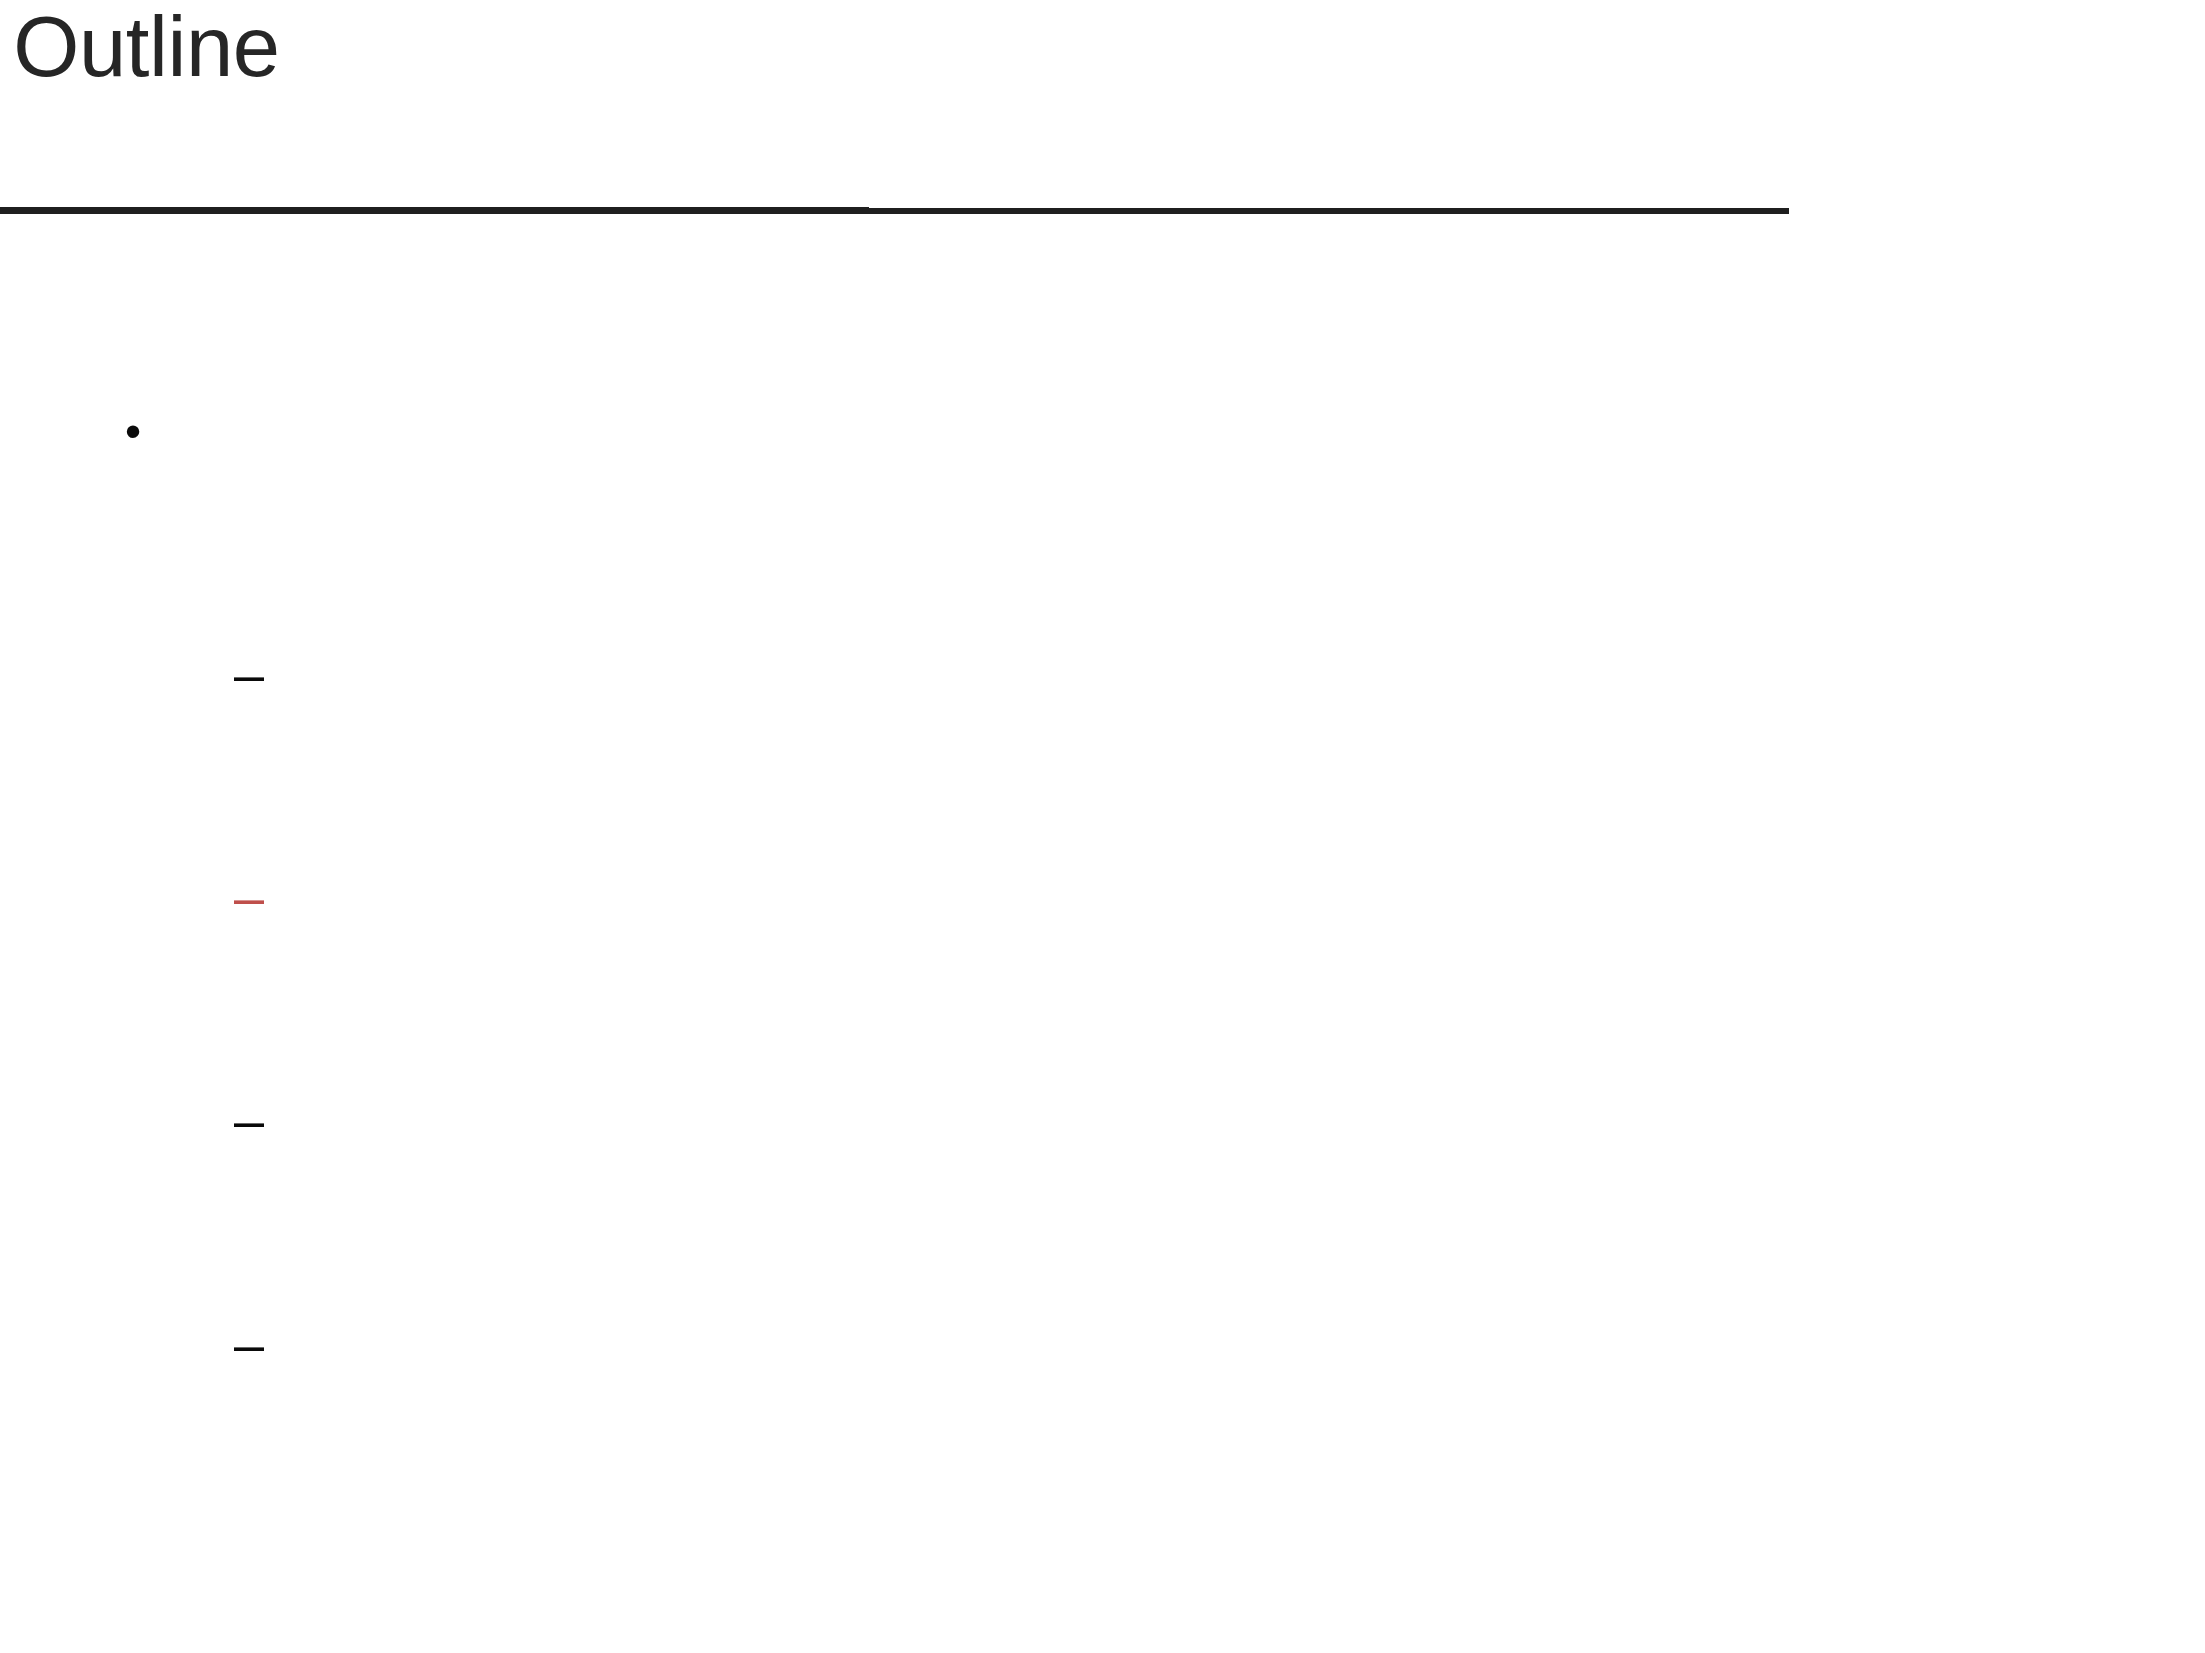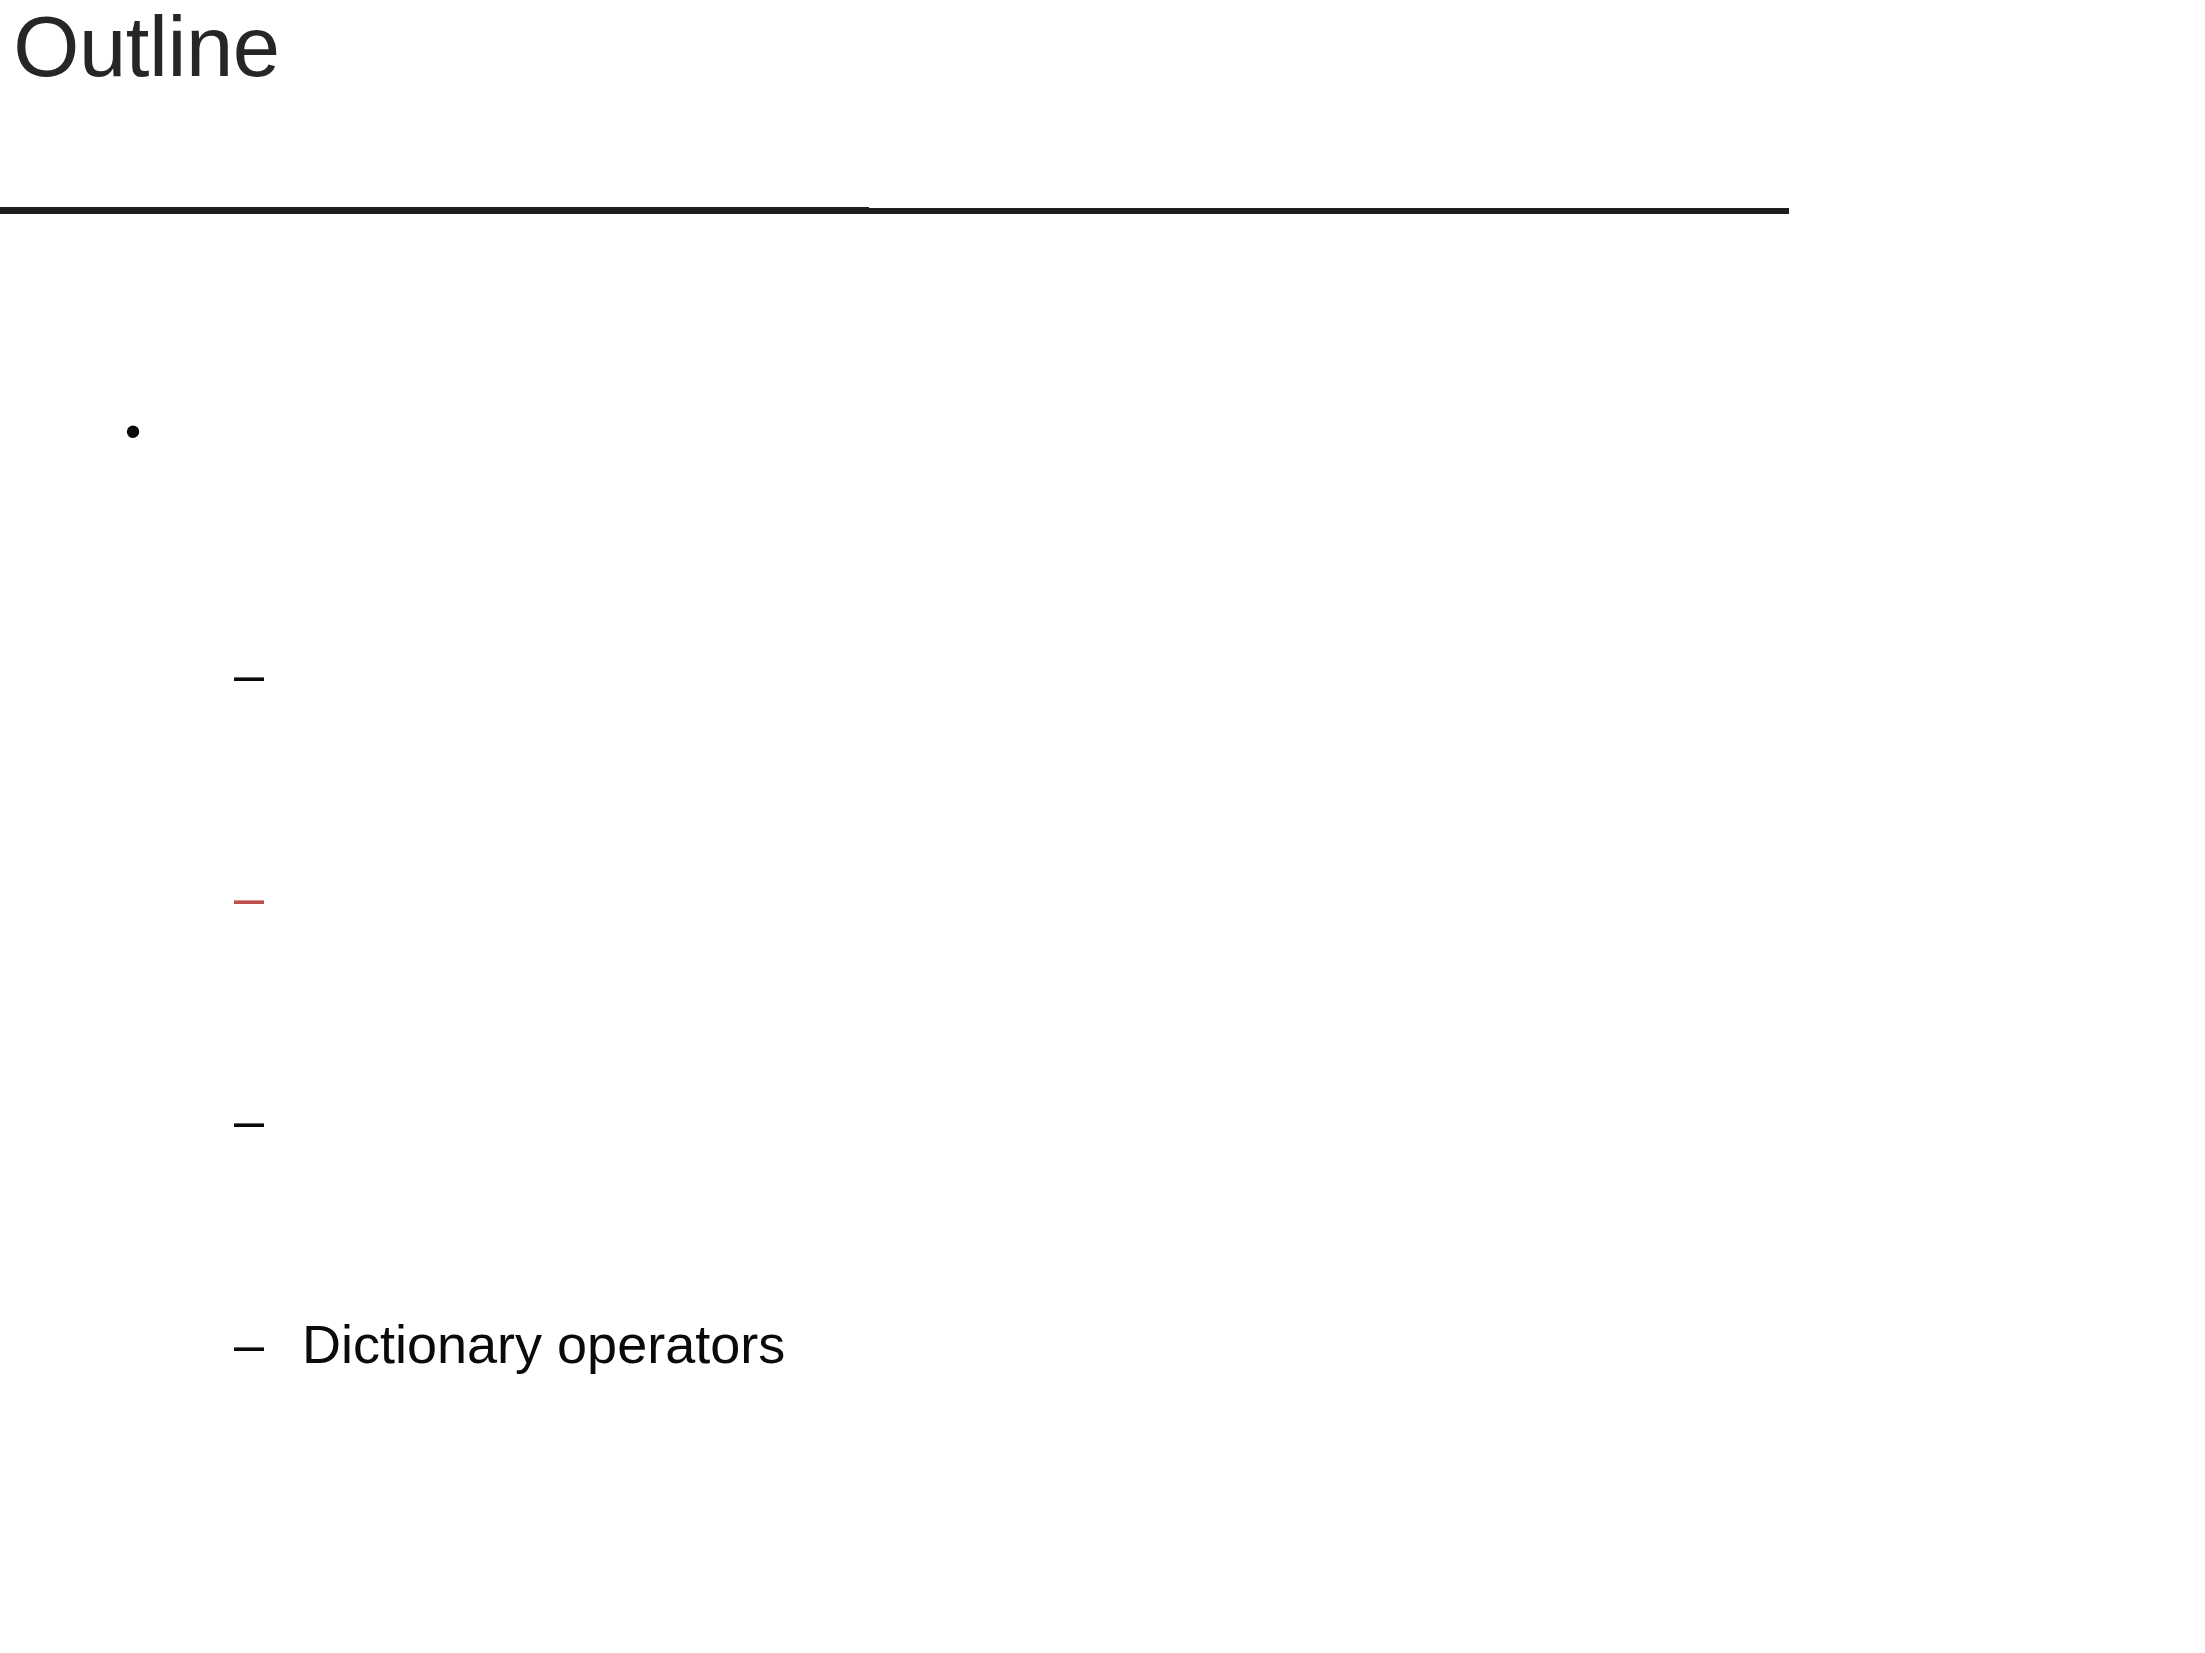--- a/index.html
+++ b/index.html
@@ -141,21 +141,20 @@
     <div class="bullet-l2 highlight" id="row-creating-dictionaries">
       <span class="marker">–</span>
     </div>
 
     <div class="bullet-l2" id="row-dictionary-properties">
       <span class="marker">–</span>
     </div>
 
     <div class="bullet-l2" id="row-dictionary-operators">
       <span class="marker">–</span>
-      <span class="label">Dictionary operators</span>
     </div>
 
   </div>
 
   <div id="page-number">12</div>
 
 </div>
 
 
 </body></html>

